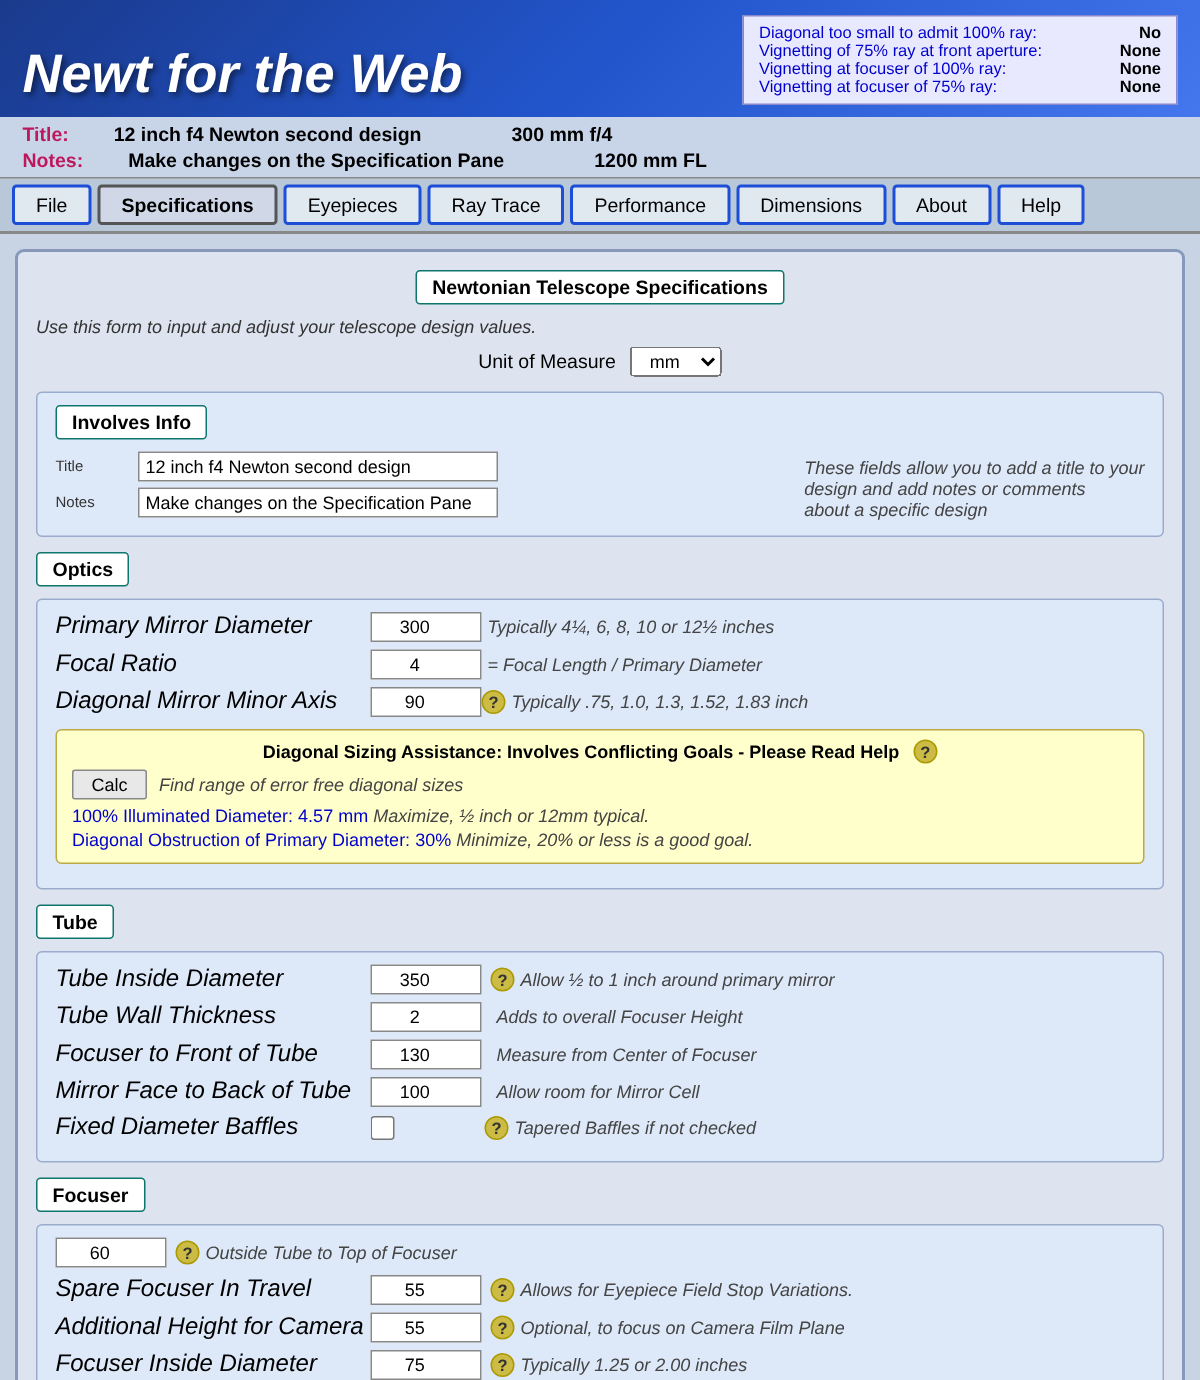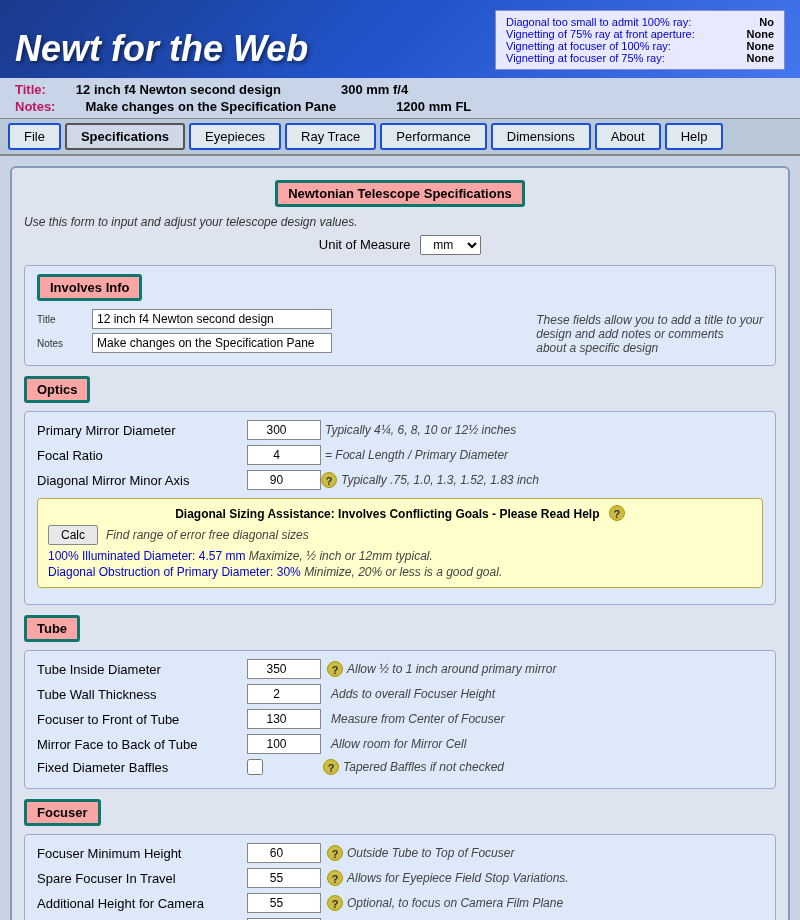--- a/index.html
+++ b/index.html
@@ -21,21 +21,21 @@
 
     
     .nav-bar { background: #b8c8d8; padding: 4px 8px; display: flex; gap: 4px; border-top: 1px solid #888; border-bottom: 2px solid #888; }
     .nav-tab { padding: 4px 14px; border: 2px solid #1d4ed8; background: #e0e8f0; cursor: pointer; font-size: 13px; font-weight: normal; border-radius: 3px; color: #000; }
     .nav-tab.active { background: #d0d8e8; border-color: #555; font-weight: bold; }
 
     
     .main-content { background: #c8d4e4; padding: 10px; }
 
     .section-container { background: #dde4f0; border: 2px solid #8898bb; border-radius: 6px; padding: 12px; margin-bottom: 10px; }
-    .section-title-bar { background: #fca5a5; border: 3px solid #0f766e; padding: 3px 10px; font-weight: bold; font-size: 13px; display: inline-block; border-radius: 3px; margin-bottom: 8px; }
+    .section-title-bar { background: #ffffff; border: 1px solid #0f766e; padding: 3px 10px; font-weight: bold; font-size: 13px; display: inline-block; border-radius: 3px; margin-bottom: 8px; }
 
     .spec-intro { font-style: italic; color: #333; font-size: 12px; margin-bottom: 6px; }
     .unit-row { text-align: center; margin-bottom: 10px; font-size: 13px; }
     .unit-row select { padding: 1px 8px; font-size: 12px; }
 
     
     .project-info-section { background: #dde8f8; border: 1px solid #9aabcc; border-radius: 4px; padding: 8px 12px; margin-bottom: 0; }
     .field-row { display: flex; align-items: center; margin-bottom: 4px; }
     .field-label { width: 55px; font-size: 10px; color: #333; }
     .field-input { flex: 0 0 240px; }
@@ -60,21 +60,21 @@
     .tube-section { background: #dde8f8; border: 1px solid #9aabcc; border-radius: 4px; padding: 8px 12px; }
 
     
     .focuser-section { background: #dde8f8; border: 1px solid #9aabcc; border-radius: 4px; padding: 8px 12px; }
 
     .num-input-wrapper { display: flex; align-items: center; }
     .num-input-wrapper input[type=number] { width: 74px; padding: 2px 2px; border: 1px solid #888; font-size: 12px; text-align: center; -moz-appearance: textfield; }
     .num-input-wrapper input[type=number]::-webkit-outer-spin-button,
     .num-input-wrapper input[type=number]::-webkit-inner-spin-button { -webkit-appearance: auto; }
 
-    .row-label-wide { width: 210px; font-size: 13px; }
+    .row-label-wide { width: 210px; font-size: 16px; font-style: italic; }
 
     .generic-row { display: flex; align-items: center; margin-bottom: 5px; }
   </style>
 </head>
 <body>
 
 <div class="header-top">
   <div class="app-title">Newt for the Web</div>
   <div class="status-box">
     <div class="status-row">
@@ -256,21 +256,20 @@
           <span class="optics-note">Tapered Baffles if not checked</span>
         </div>
       </div>
     </div>
 
     <div style="margin-top:10px;">
       <div class="section-title-bar">Focuser</div>
       <div class="focuser-section">
 
         <div class="generic-row">
-          <span class="row-label-wide">Focuser Minimum Height</span>
           <div class="num-input-wrapper">
             <input type="number" value="60" style="">
           </div>
           <span class="help-btn" style="margin-left:6px;">?</span>
           <span class="optics-note">Outside Tube to Top of Focuser</span>
         </div>
 
         <div class="generic-row">
           <span class="row-label-wide">Spare Focuser In Travel</span>
           <div class="num-input-wrapper">

